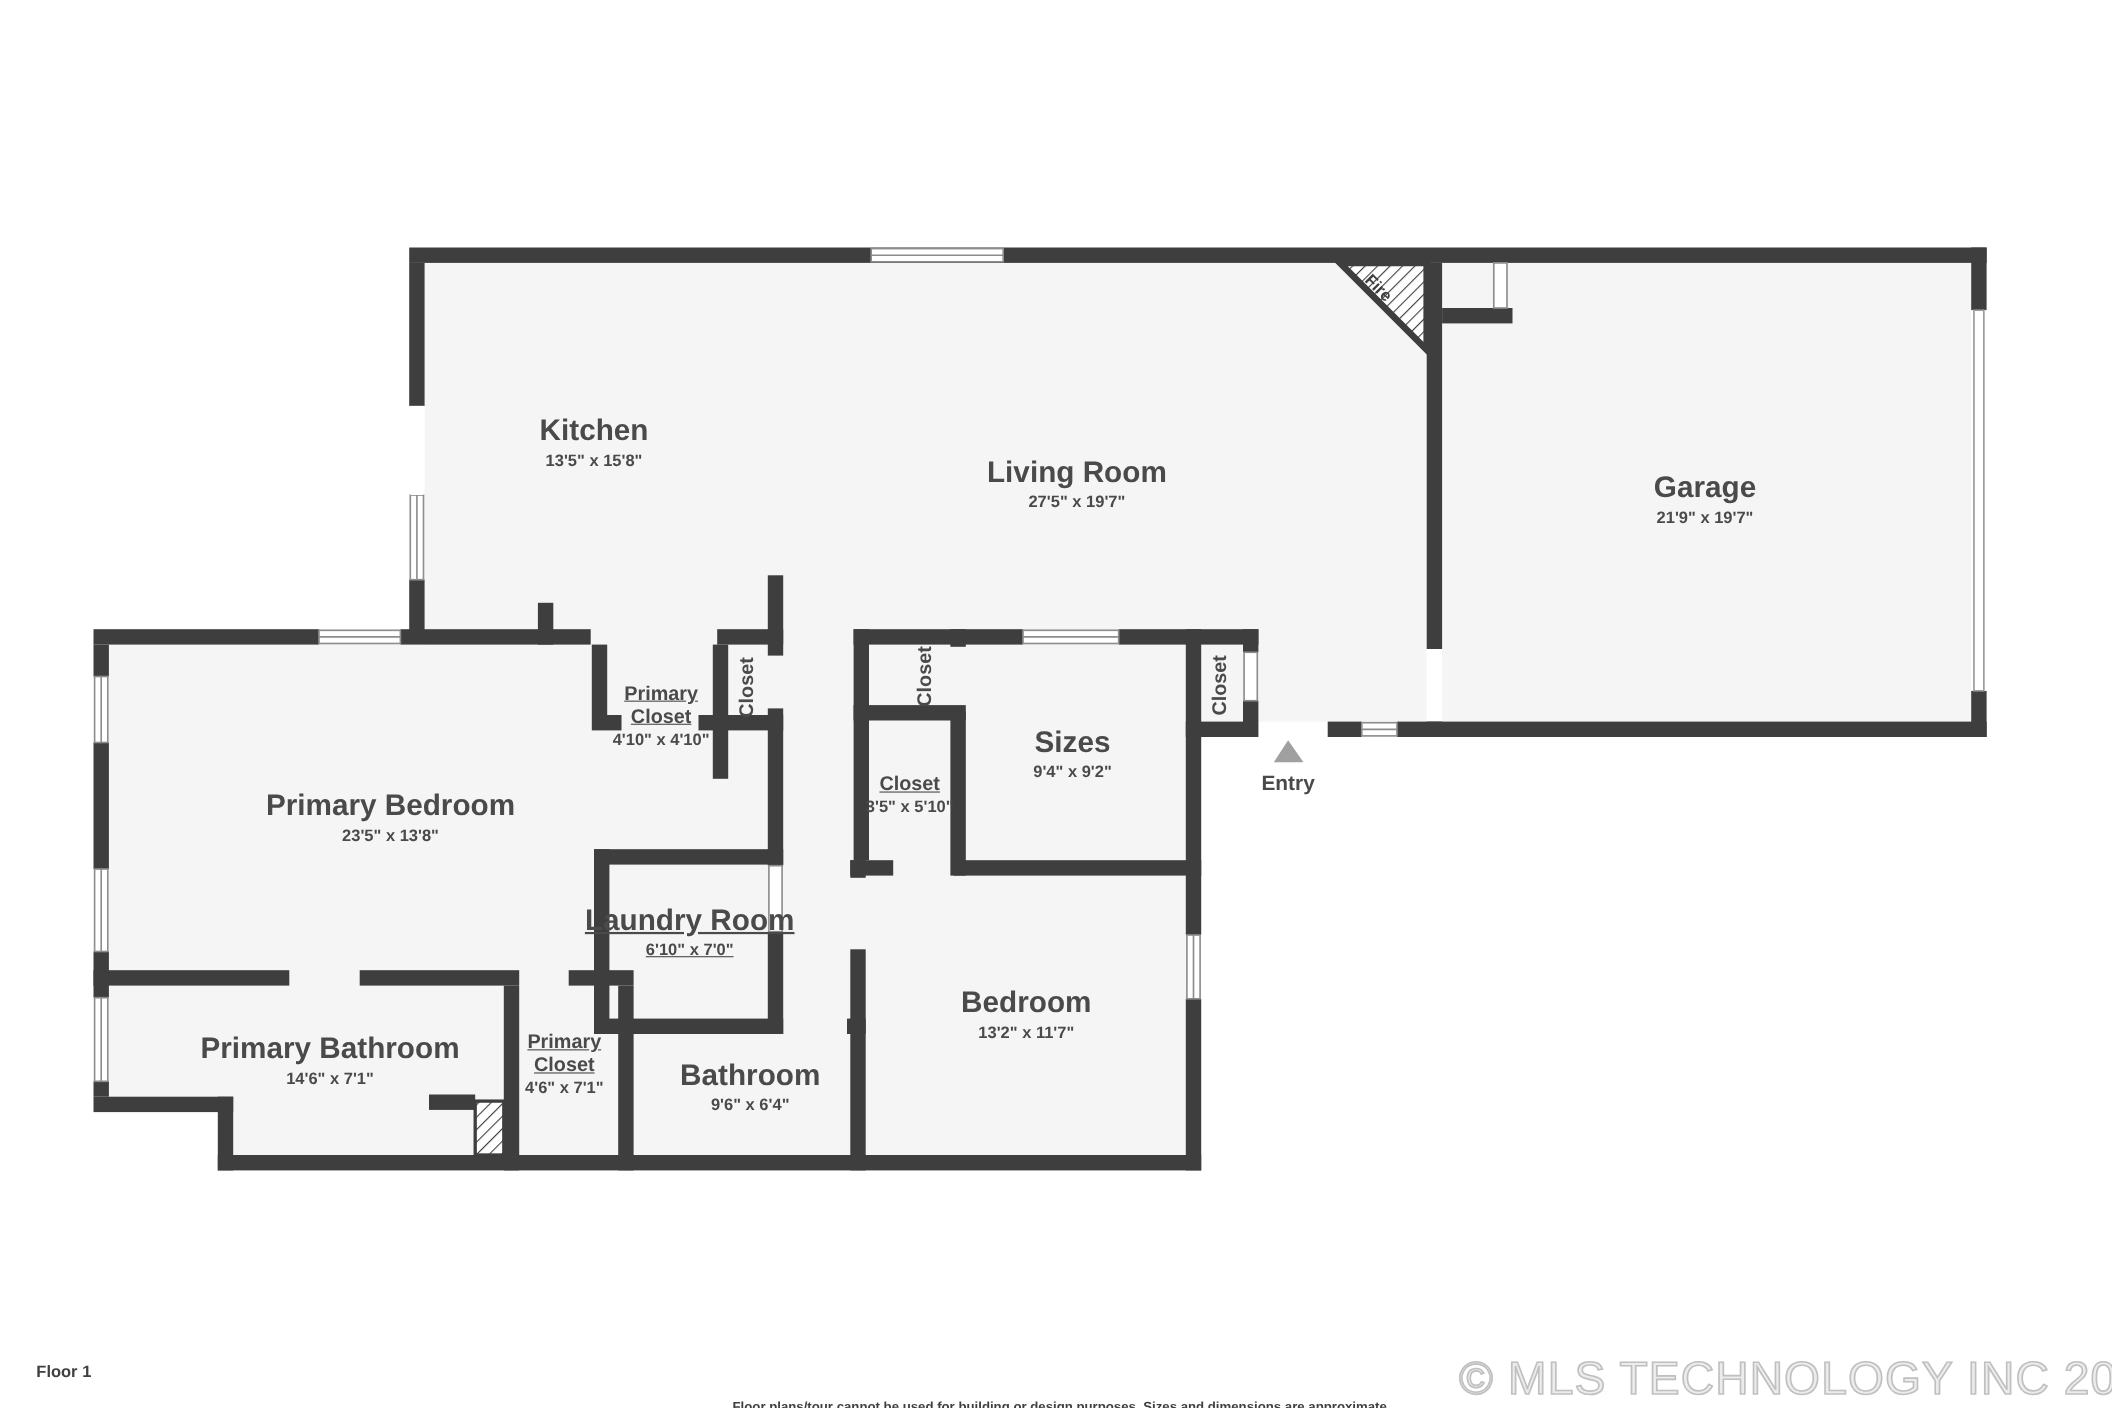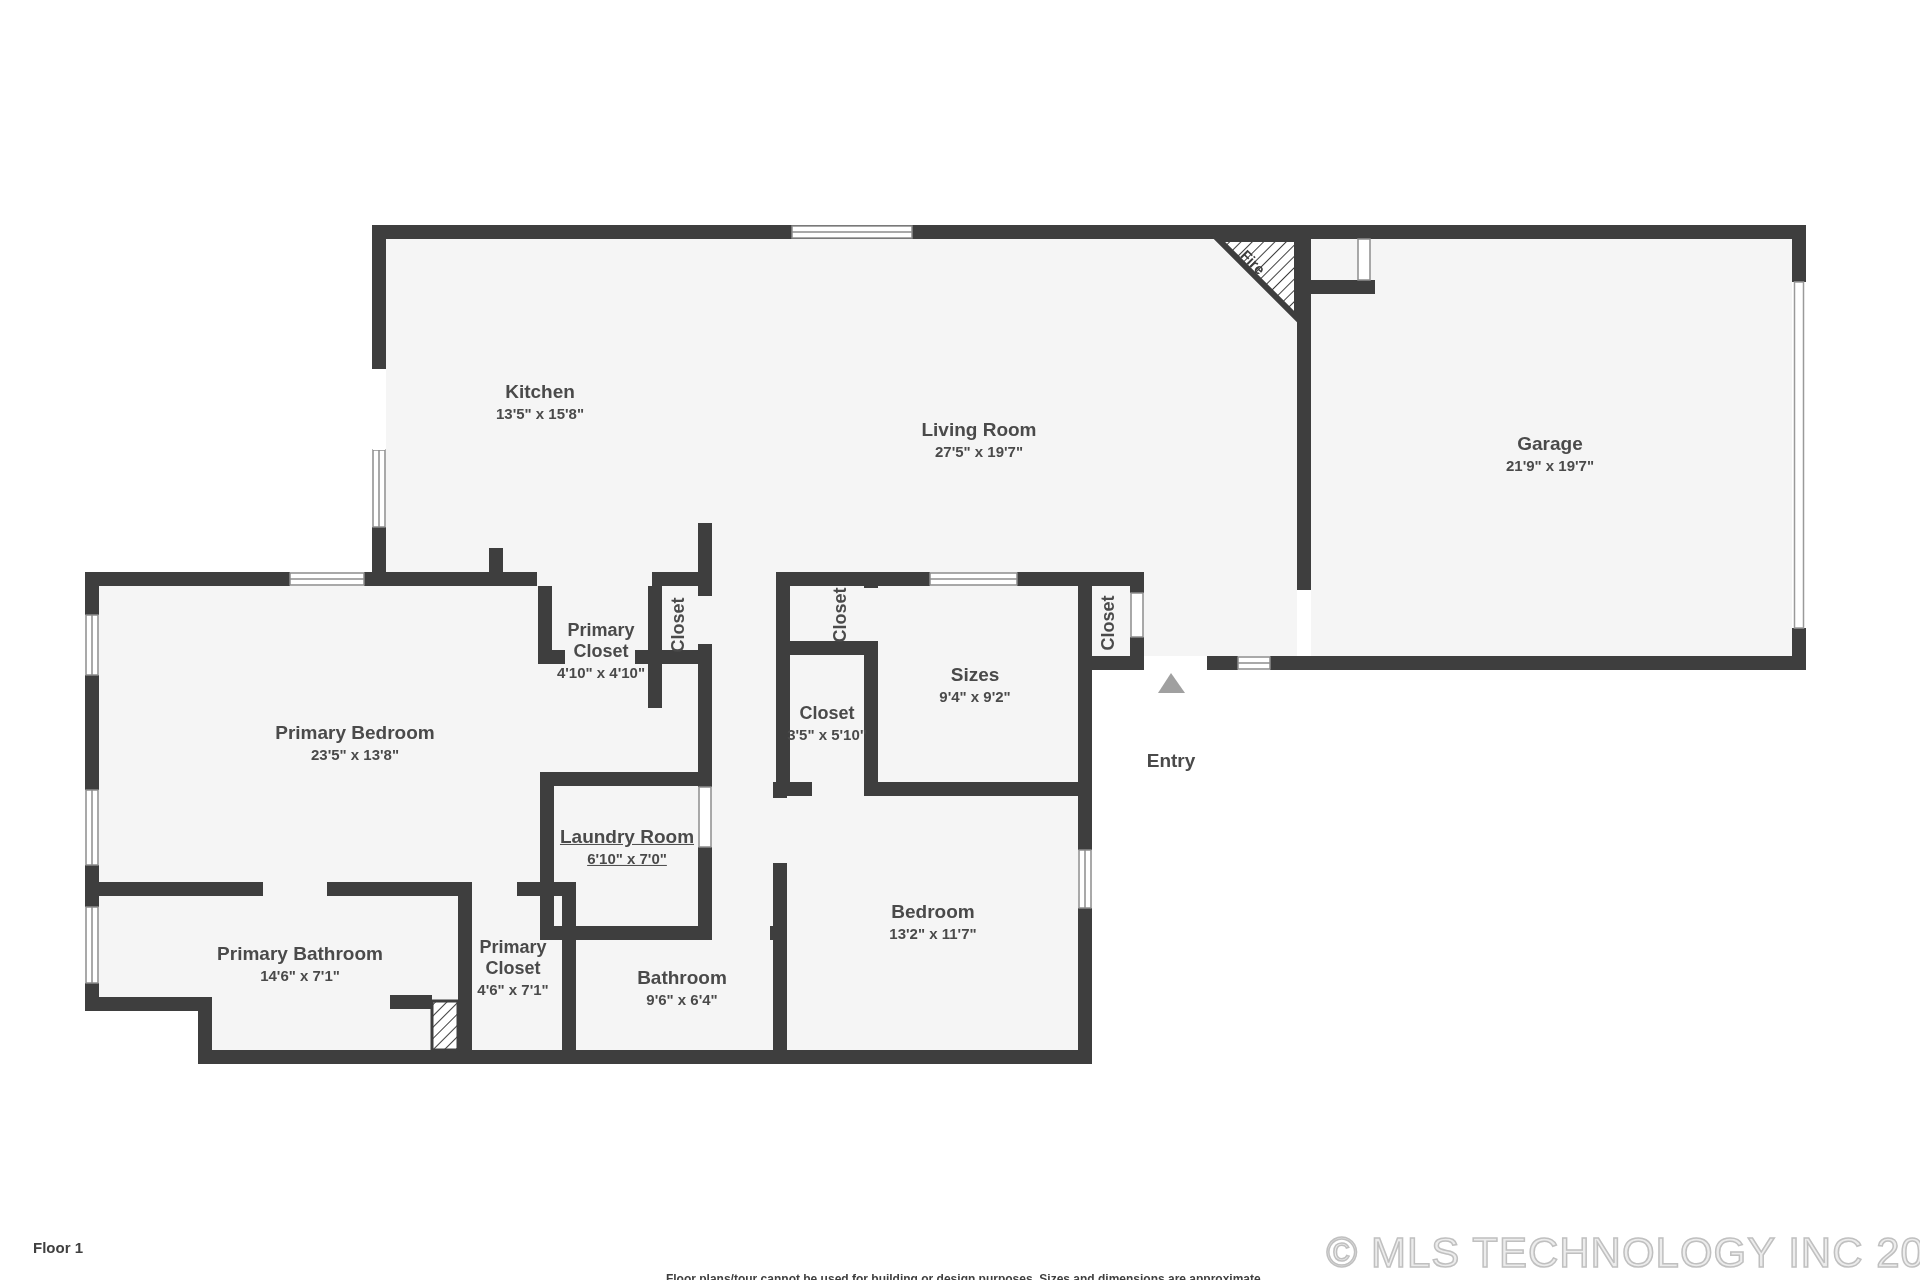--- a/index.html
+++ b/index.html
@@ -12,23 +12,23 @@
   }
   #plan-svg{position:absolute;left:0;top:0;}
   .room-label{
     position:absolute;
     transform:translate(-50%,-50%);
     text-align:center;
     color:#4a4a4a;
     line-height:1.18;
     white-space:nowrap;
   }
-  .room-label .room-name{font-size:19px;font-weight:700;}
+  .room-label .room-name{font-size:27px;font-weight:700;}
   .room-label .room-dims{font-size:15px;font-weight:700;margin-top:2px;}
-  .room-label.sm .room-name{font-size:18px;}
+  .room-label.sm .room-name{font-size:18px;text-decoration:underline;}
   .room-label.wrap{white-space:normal;width:125px;}
   .room-label.vertical{
     transform:translate(-50%,-50%) rotate(-90deg);
   }
   .room-label.vertical .room-name{font-size:18px;}
   .fire-label{
     position:absolute;
     transform:translate(-50%,-50%) rotate(45deg);
     font-size:15px;font-weight:700;color:#3e3e3e;
   }
@@ -297,19 +297,19 @@
     <div class="room-name">Primary Closet</div>
     <div class="room-dims">4'6" x 7'1"</div>
   </div>
 
   <div class="room-label" style="left:933px;top:922px;">
     <div class="room-name">Bedroom</div>
     <div class="room-dims">13'2" x 11'7"</div>
   </div>
 
   <div class="fire-label" style="left:1253px;top:262px;">Fire</div>
-  <div class="entry-label" style="left:1171px;top:713px;margin-top:48px;">Entry</div>
+  <div class="entry-label" style="left:1171px;top:713px;">Entry</div>
 
   <div class="footer-floor">Floor 1</div>
   <div class="footer-disclaimer">Floor plans/tour cannot be used for building or design purposes. Sizes and dimensions are approximate.</div>
   <div class="footer-copyright">© MLS TECHNOLOGY INC 2026</div>
 
 </div>
 
 </body></html>

